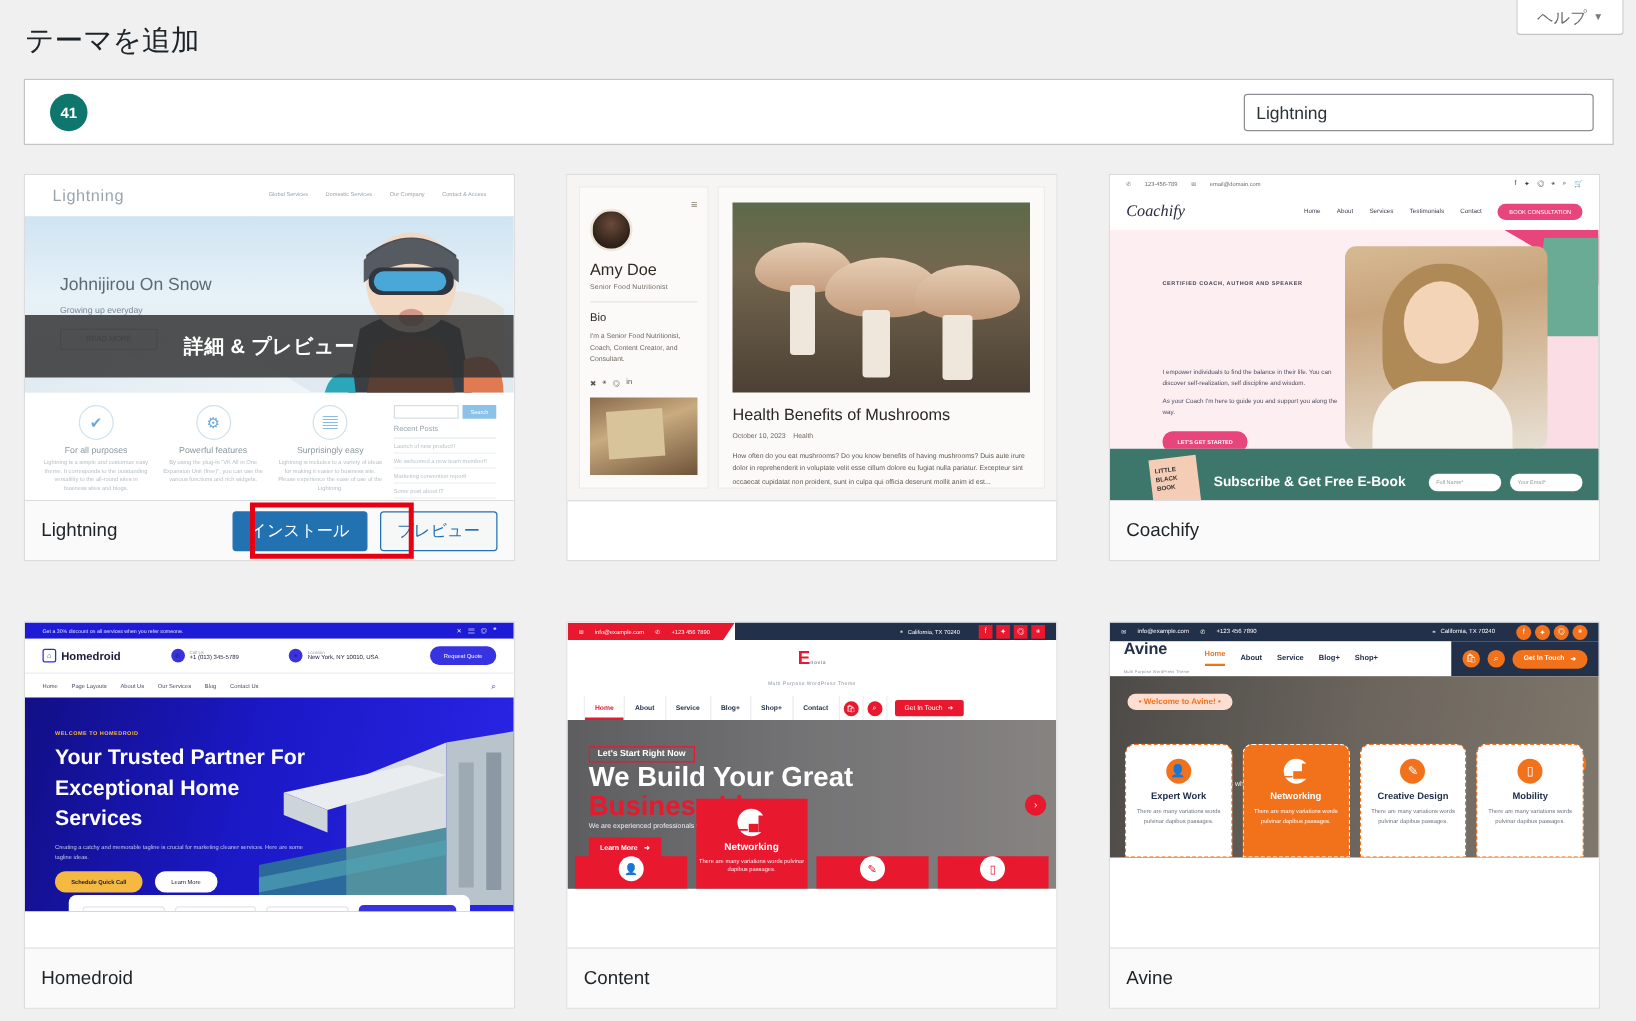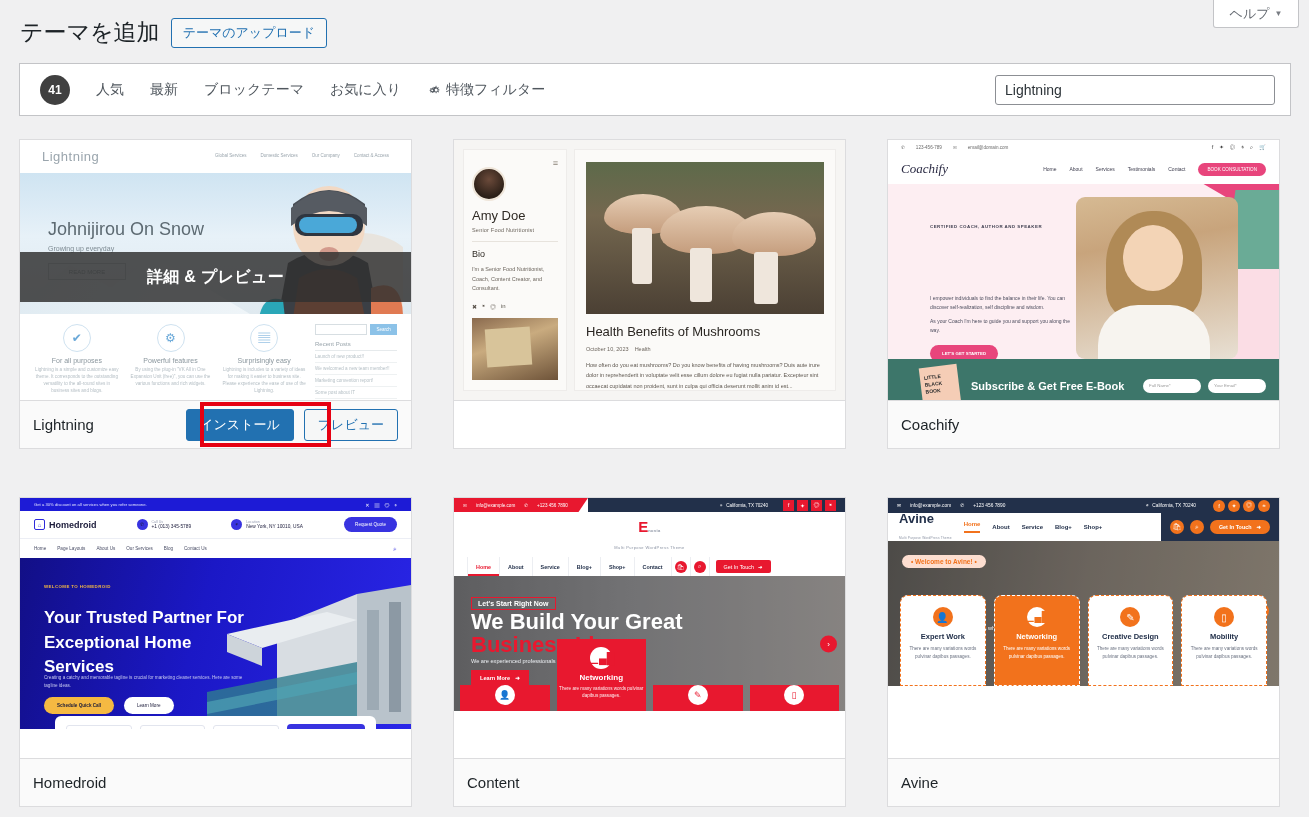--- a/index.html
+++ b/index.html
@@ -42,21 +42,21 @@
 
   
   .filter-bar {
     position: absolute; left: 19px; top: 63px;
     width: 1272px; height: 53px;
     background: #fff; border: 1px solid #c3c4c7;
     display: flex; align-items: center;
   }
   .count-badge {
     width: 30px; height: 30px; border-radius: 50%;
-    background: #404040; color: #fff;
+    background: #0f766e; color: #fff;
     font-size: 12px; font-weight: 600;
     display: flex; align-items: center; justify-content: center;
     margin-left: 20px; flex: none;
   }
   .filter-links { display: flex; align-items: center; margin-left: 26px; gap: 26px; }
   .filter-link {
     font-size: 14px; color: #50575e; cursor: pointer;
     display: flex; align-items: center; gap: 5px; white-space: nowrap;
   }
   .gear-icon { display: inline-block; width: 14px; height: 14px; color: #50575e; }
@@ -142,21 +142,21 @@
   .lt-logo { font-size: 13px; color:#9aa5ad; letter-spacing:.5px;}
   .lt-nav { margin-left:auto; display:flex; gap:14px; }
   .lt-nav span { font-size:4.5px; color:#9aa5ad; text-align:center; line-height:1.5; display:block;}
   .lt-hero {
     height: 141px; position:relative; overflow:hidden;
     background: linear-gradient(180deg,#cfe4f2 0%, #e7f1f8 45%, #dfe9ef 100%);
   }
   .lt-hero .mount { position:absolute; left:-10px; bottom:0; width:240px; height:70px;
     background: linear-gradient(135deg,#dbe8f0,#f2f7fa); clip-path: polygon(0 100%,25% 30%,42% 62%,60% 18%,100% 100%); opacity:.85;}
   .lt-hero .kid { position:absolute; right:8px; bottom:-4px; width:170px; height:150px; }
-  .lt-hero h3 { position:absolute; left:28px; top:46px; font-size:18px; color:#5d6a72; font-weight:400;}
+  .lt-hero h3 { position:absolute; left:28px; top:46px; font-size:14px; color:#5d6a72; font-weight:400;}
   .lt-hero p { position:absolute; left:28px; top:72px; font-size:7px; color:#7d8a92;}
   .lt-hero .rm { position:absolute; left:28px; top:90px; width:78px; height:17px; border:1px solid #b9c6cd; font-size:6px; color:#8d9aa2; display:flex;align-items:center;justify-content:center;}
   .lt-feat { background:#fff; height:86px; display:flex; padding:10px 14px 0 14px; gap:8px;}
   .lt-col { flex:1; text-align:center; }
   .lt-circ { width:28px;height:28px;border-radius:50%;border:1px solid #cfe2f0; margin:0 auto 5px; display:flex;align-items:center;justify-content:center; color:#69a8d8; font-size:12px;}
   .lt-col b{ font-size:7px; color:#8b979e; font-weight:400; display:block; margin-bottom:3px;}
   .lt-col i{ font-size:4.6px; color:#b4bec4; font-style:normal; line-height:1.5; display:block;}
   .lt-side { width:82px; }
   .lt-srow { display:flex; gap:3px; margin-bottom:6px;}
   .lt-sinput{ flex:1; height:11px; border:1px solid #d7dee2;}
@@ -224,21 +224,21 @@
   .hd-ci{ display:flex; align-items:center; gap:4px; margin-left:40px;}
   .hd-dot{ width:11px;height:11px;border-radius:50%;background:#3833e0; color:#fff; font-size:5px; display:flex;align-items:center;justify-content:center;}
   .hd-ci b{ font-size:3.6px; color:#9aa0b5; font-weight:400; display:block;}
   .hd-ci span{ font-size:4.8px; color:#1b1b3a;}
   .hd-quote{ margin-left:auto; background:#3833e0; color:#fff; border-radius:10px; padding:5px 11px; font-size:4.6px;}
   .hd-nav2{ height:20px; background:#fff; border-top:1px solid #eceef5; display:flex; align-items:center; padding:0 14px; gap:11px; font-size:4.6px; color:#4a4e66;}
   .hd-nav2 .sr{ margin-left:auto; font-size:7px; color:#3833e0;}
   .hd-hero{ position:relative; height:171px; background: linear-gradient(105deg,#120f86 0%, #1b18c6 45%, #2a26e8 100%); overflow:hidden;}
   .hd-bld{ position:absolute; right:-6px; top:16px; width:210px; height:150px;}
   .hd-kick{ position:absolute; left:24px; top:26px; font-size:4.4px; color:#f5b942; font-weight:700; letter-spacing:.4px;}
-  .hd-h1{ position:absolute; left:24px; top:48px; width:215px; font-size:17px; color:#fff; font-weight:700; line-height:1.45;}
+  .hd-h1{ position:absolute; left:24px; top:36px; width:215px; font-size:17px; color:#fff; font-weight:700; line-height:1.45;}
   .hd-p{ position:absolute; left:24px; top:116px; width:205px; font-size:4.6px; color:#c6c8ef; line-height:1.7;}
   .hd-b1{ position:absolute; left:24px; top:139px; background:#f5b942; color:#1b1b3a; font-size:4.6px; font-weight:700; padding:6px 13px; border-radius:11px;}
   .hd-b2{ position:absolute; left:104px; top:139px; background:#fff; color:#1b1b3a; font-size:4.6px; padding:6px 13px; border-radius:11px;}
   .hd-form{ position:absolute; left:35px; right:35px; bottom:-18px; height:31px; background:#fff; border-radius:6px; display:flex; align-items:center; gap:8px; padding:0 11px;}
   .hd-in{ flex:1; height:14px; border:1px solid #e2e5ee; border-radius:3px; font-size:4.2px; color:#a5a9ba; display:flex; align-items:center; padding-left:5px;}
   .hd-sub{ width:78px; height:16px; background:#3833e0; color:#fff; font-size:4.6px; border-radius:4px; display:flex;align-items:center;justify-content:center;}
 
   
   .en-top{ height:14px; display:flex; align-items:center; font-size:4.6px; color:#fff;}
   .en-topl{ background:#e8182f; height:100%; display:flex; align-items:center; gap:9px; padding:0 9px; flex:none;
@@ -311,40 +311,24 @@
 
 <div class="wrap">
 
   <div class="help-tab">
     <span>ヘルプ</span>
     <span class="caret">▼</span>
   </div>
 
   <div class="title-row">
     <h1 class="page-title">テーマを追加</h1>
-    <button class="upload-btn">テーマのアップロード</button>
   </div>
 
   <div class="filter-bar">
     <div class="count-badge">41</div>
-    <div class="filter-links">
-      <span class="filter-link">人気</span>
-      <span class="filter-link">最新</span>
-      <span class="filter-link">ブロックテーマ</span>
-      <span class="filter-link">お気に入り</span>
-      <span class="filter-link">
-        <span class="gear-icon">
-          <svg viewBox="0 0 20 20" width="14" height="14" fill="currentColor">
-              <path d="M18 10.5v-1l-1.8-.5-.3-.8.9-1.6-.7-.7-1.6.9-.8-.3L13.5 4h-1l-.5 1.8-.8.3-1.6-.9-.7.7.9 1.6-.3.8-1.8.5v1l1.8.5.3.8-.9 1.6.7.7 1.6-.9.8.3.5 1.8h1l.5-1.8.8-.3 1.6.9.7-.7-.9-1.6.3-.8L18 10.5zM13 12.2a2.2 2.2 0 110-4.4 2.2 2.2 0 010 4.4z"></path>
-              <path d="M7.2 14.4l-.4-1.3-.6-.2-1.2.6-.5-.5.6-1.2-.2-.6-1.3-.4v-.7l1.3-.4.2-.6-.6-1.2.5-.5 1.2.6.6-.2.4-1.3h.7l.4 1.3.6.2 1.2-.6.5.5-.6 1.2.2.6 1.3.4v.7l-1.3.4-.2.6.6 1.2-.5.5-1.2-.6-.6.2-.4 1.3h-.7zm.35-2.6a1.5 1.5 0 100-3 1.5 1.5 0 000 3z"></path>
-            </svg>
-        </span>
-        <span>特徴フィルター</span>
-      </span>
-    </div>
     <input class="search-box" type="search" value="Lightning" style="">
   </div>
 
   <div class="grid">
 
     <div class="theme-card">
       <div class="screenshot">
         <div class="inner mini">
           <div class="lt-head">
             <div class="lt-logo">Lightning</div>

